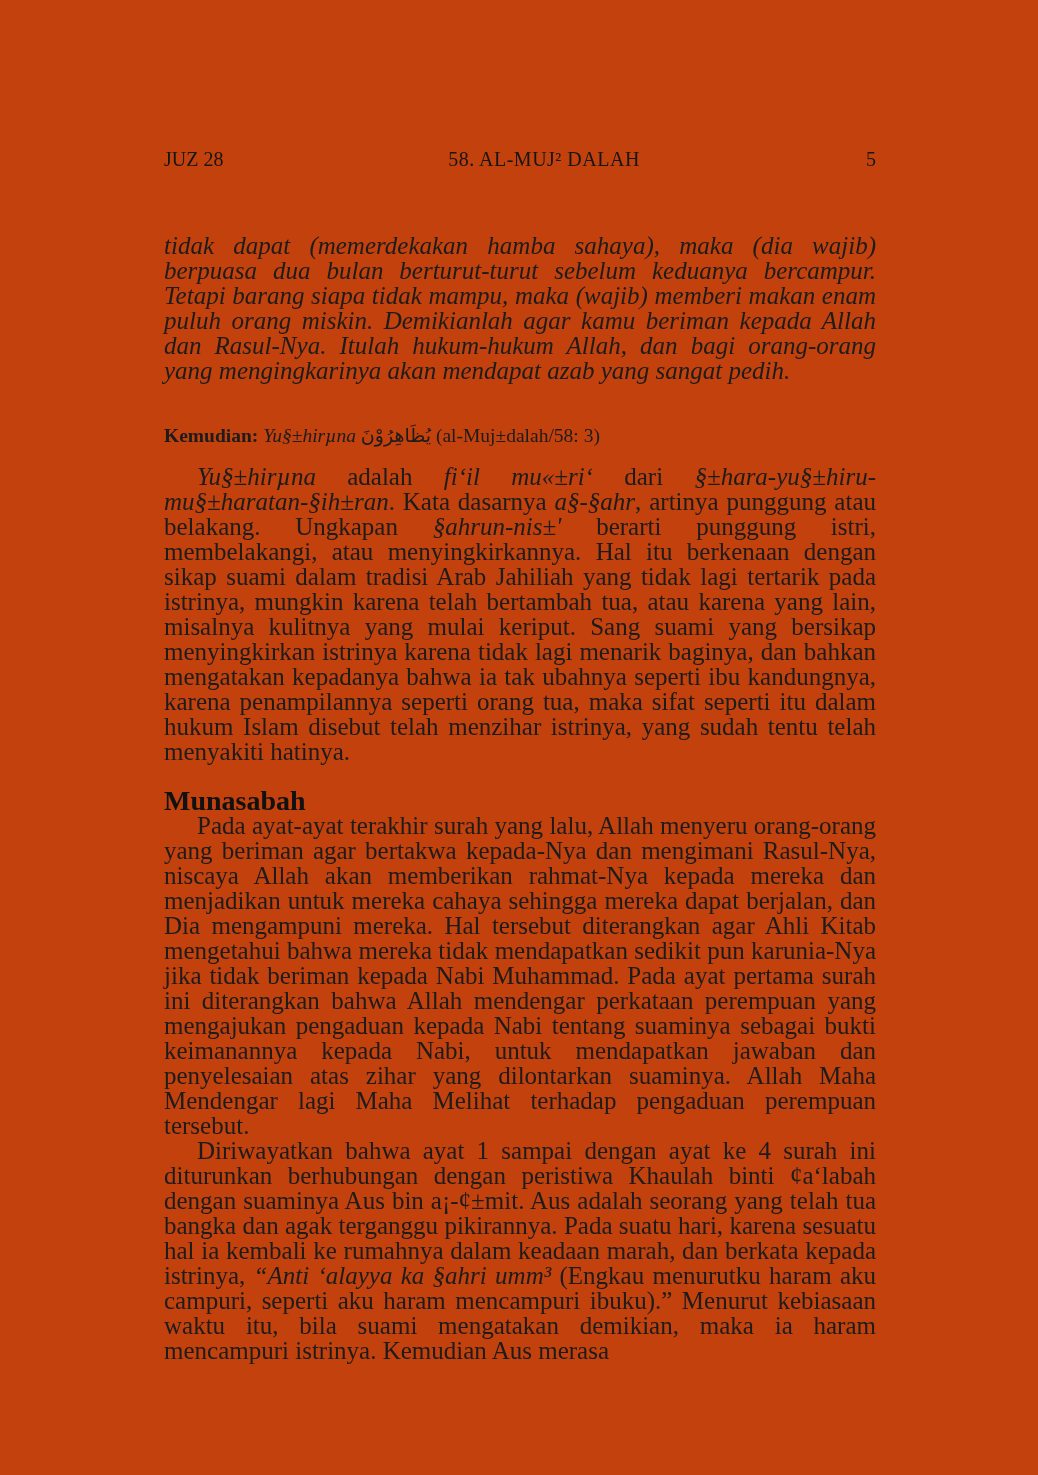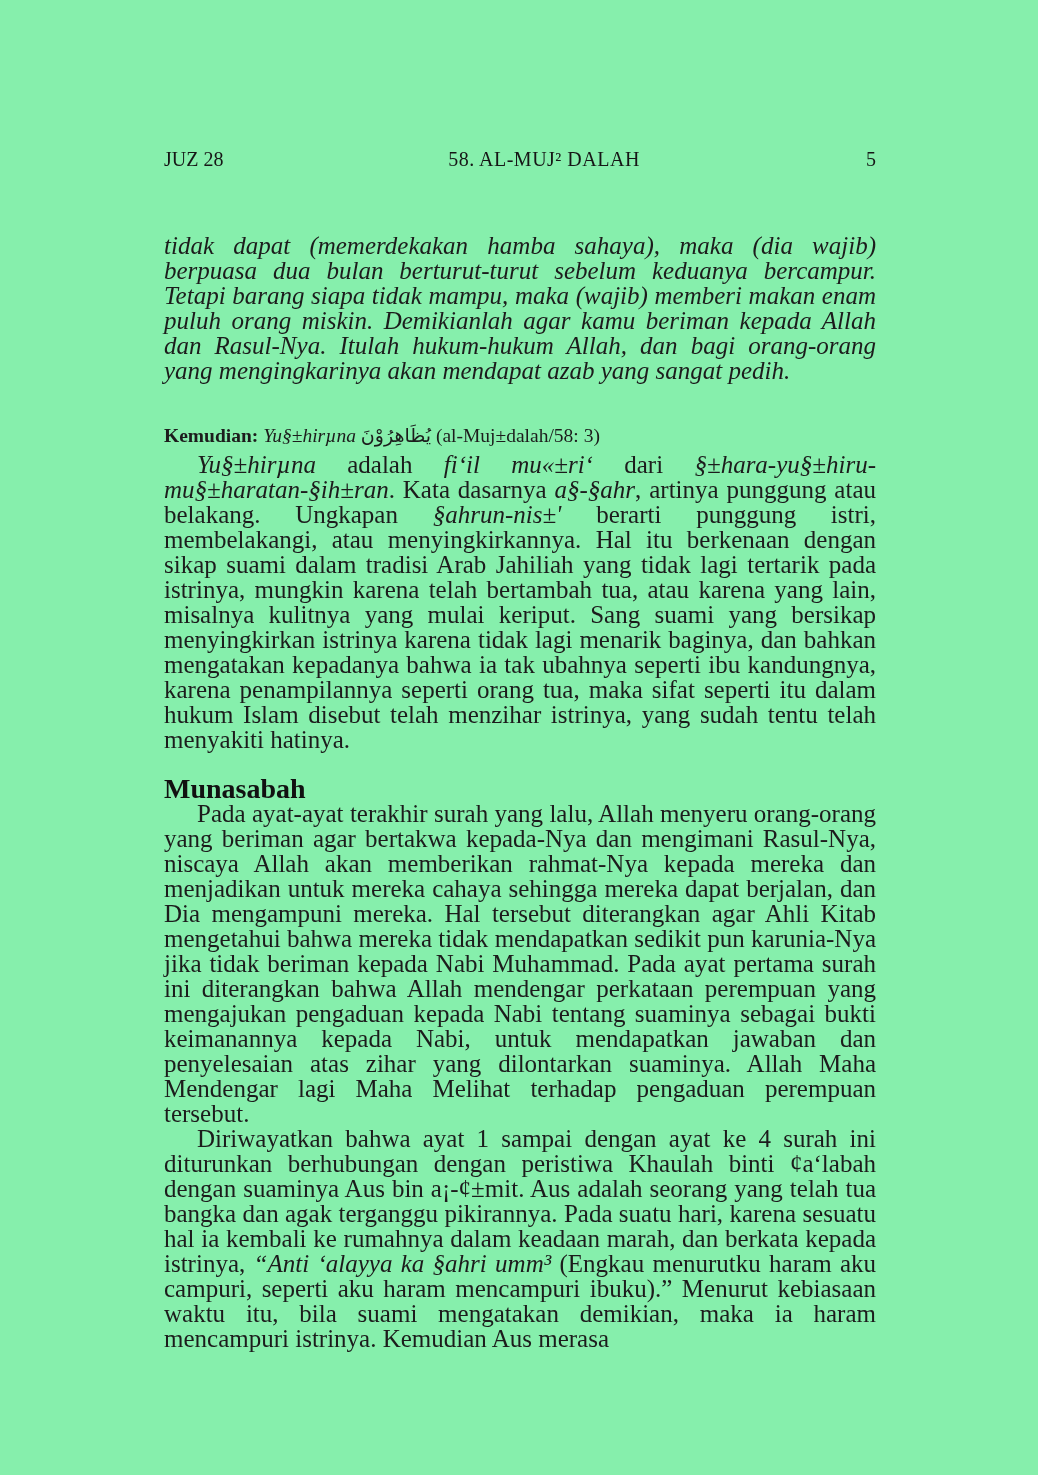--- a/index.html
+++ b/index.html
@@ -5,21 +5,21 @@
   html, body {
     margin: 0;
     padding: 0;
     background: #ffffff;
   }
   .page {
     position: relative;
     width: 1038px;
     height: 1475px;
     box-sizing: border-box;
-    background: #86efac;
+    background: #c2410c;
     color: #1c1c1c;
     font-family: "Liberation Serif", serif;
     padding: 147px 162px 0 164px;
     overflow: hidden;
   }
   .header {
     display: grid;
     grid-template-columns: 1fr auto 1fr;
     align-items: baseline;
     font-size: 20px;
@@ -38,21 +38,21 @@
     text-align-last: left;
   }
   .para.ital { font-style: italic; }
   .indent { text-indent: 33px; }
   .kosakata {
     margin: 36px 0 0 0;
     font-size: 19.5px;
     line-height: 32px;
     text-align: left;
   }
-  .gap-small { margin-top: 0; }
+  .gap-small { margin-top: 12px; }
   .section-heading {
     margin: 24px 0 0 0;
     font-size: 28px;
     line-height: 25px;
     font-weight: bold;
     color: #111111;
   }
   .section-heading.tight { margin-top: 20px; }
   span.b { font-weight: bold; }
   span.i { font-style: italic; }

